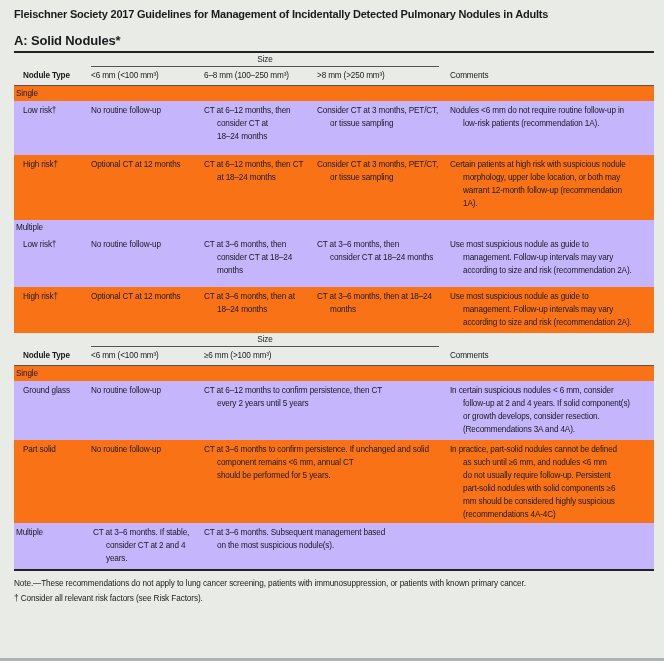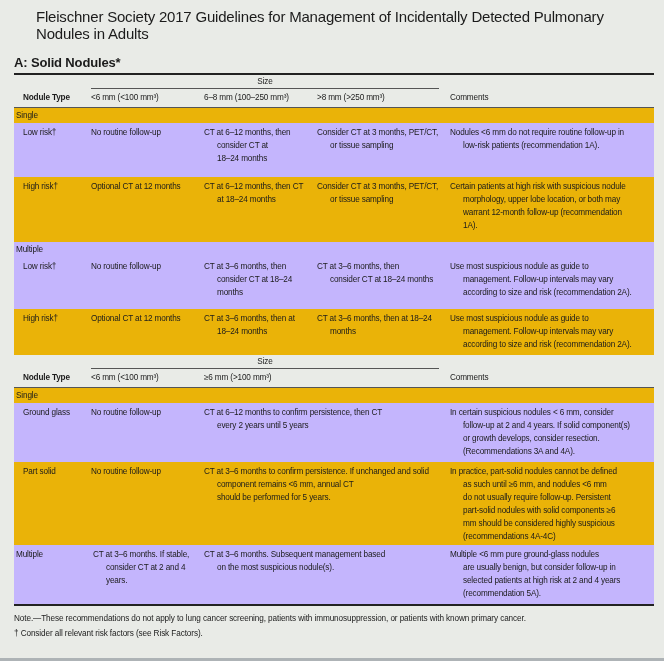--- a/index.html
+++ b/index.html
@@ -9,23 +9,22 @@
     box-sizing:border-box;
     background:#e9ebe7;
     font-family:"Liberation Sans","DejaVu Sans",sans-serif;
     color:#1b1b1b;
     padding:8px 10px 0 14px;
     overflow:hidden;
     font-size:8.2px;
     letter-spacing:-0.15px;
   }
   .title{
-    font-size:15px;font-weight:normal;letter-spacing:-0.2px;
+    font-size:11px;font-weight:bold;letter-spacing:-0.2px;
     margin-bottom:11px;
-    margin-left:22px;
   }
   .sec-head{
     font-size:13px;font-weight:bold;
     padding:2px 0 3px 0;
     border-bottom:2px solid #222;
     margin-right:0px;
   }
   .sec-head.b{
     border-top:2px solid #222;
     margin-top:0;
@@ -47,21 +46,21 @@
   .colhead .cell{white-space:normal;text-indent:0;padding-left:0;}
   .colhead .c0{padding-left:2px;font-weight:bold;}
   .cell{
     white-space:pre-line;
     line-height:13px;
     padding-left:13px;text-indent:-13px;
     padding-right:8px;
   }
   .cell.c0{padding-left:9px;text-indent:0;}
   .group{height:15px;line-height:15px;padding-left:2px;}
-  .gray{background:#eab308;}
+  .gray{background:#f97316;}
   .white{background:#c4b5fd;}
   .body{padding-top:3px;}
   .pb12{padding-bottom:12px;} .pb10{padding-bottom:10px;}   .pb4{padding-bottom:4px;}
   .pb2{padding-bottom:2px;}
   .cell.mult{padding-left:2px;text-indent:0;}
   .cell.mult2{padding-left:15px;text-indent:-13px;}
   .footnotes{
     border-top:2px solid #222;
     padding-top:4px;
   }
@@ -191,24 +190,20 @@
 (recommendations 4A-4C)</div>
   </div>
 
   <div class="row gb body white pb4">
     <div class="cell mult">Multiple</div>
     <div class="cell mult2">CT at 3–6 months. If stable,
 consider CT at 2 and 4
 years.</div>
     <div class="cell">CT at 3–6 months. Subsequent management based
 on the most suspicious nodule(s).</div>
-    <div class="cell">Multiple &lt;6 mm pure ground-glass nodules
-are usually benign, but consider follow-up in
-selected patients at high risk at 2 and 4 years
-(recommendation 5A).</div>
   </div>
 
   <div class="footnotes">
     <div class="footnote">Note.—These recommendations do not apply to lung cancer screening, patients with immunosuppression, or patients with known primary cancer.</div>
     <div class="footnote">† Consider all relevant risk factors (see Risk Factors).</div>
   </div>
 
   <div class="bottom-edge"></div>
 </div>
 

